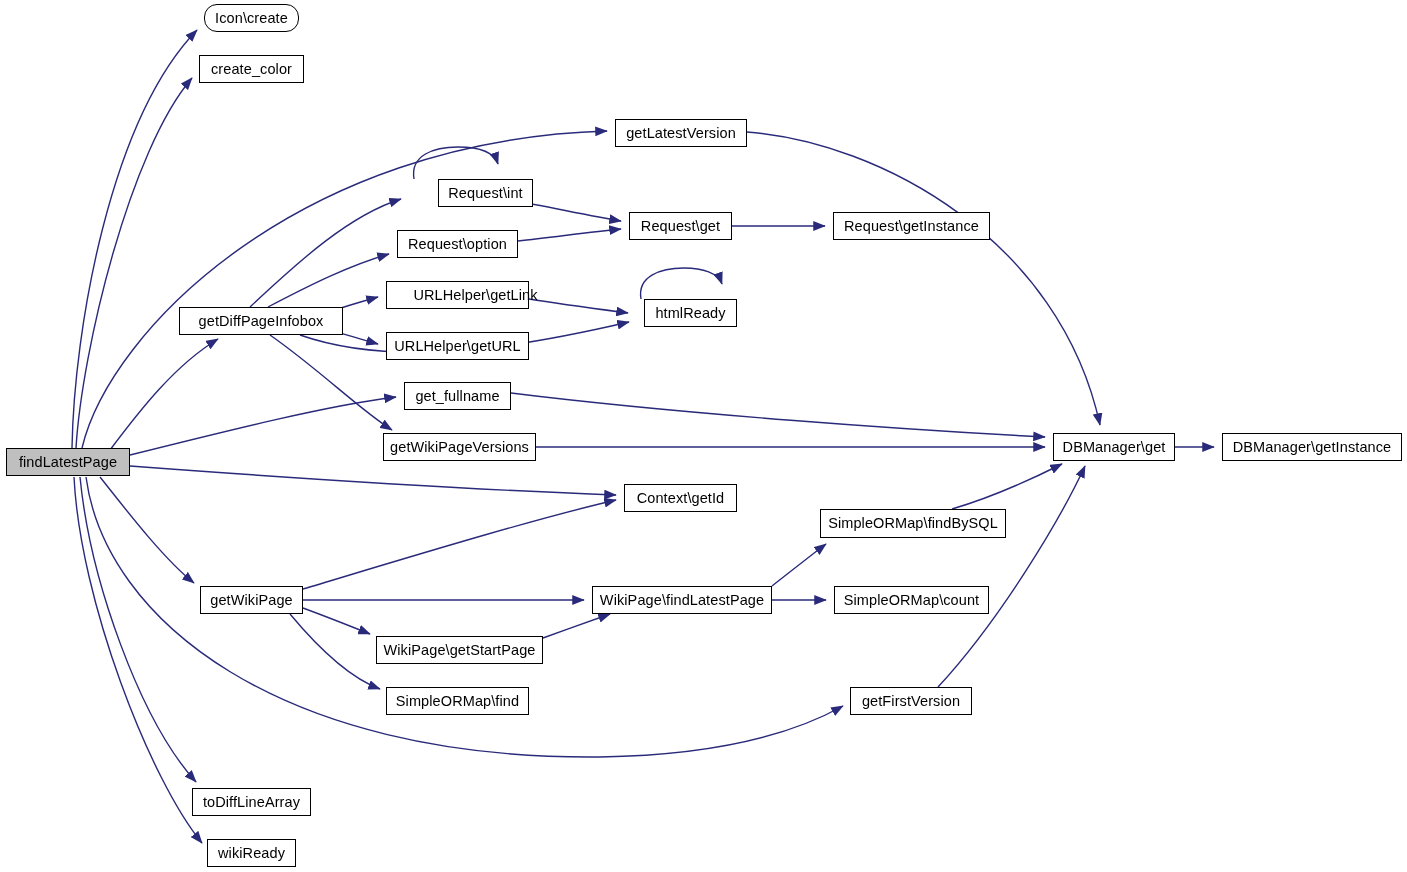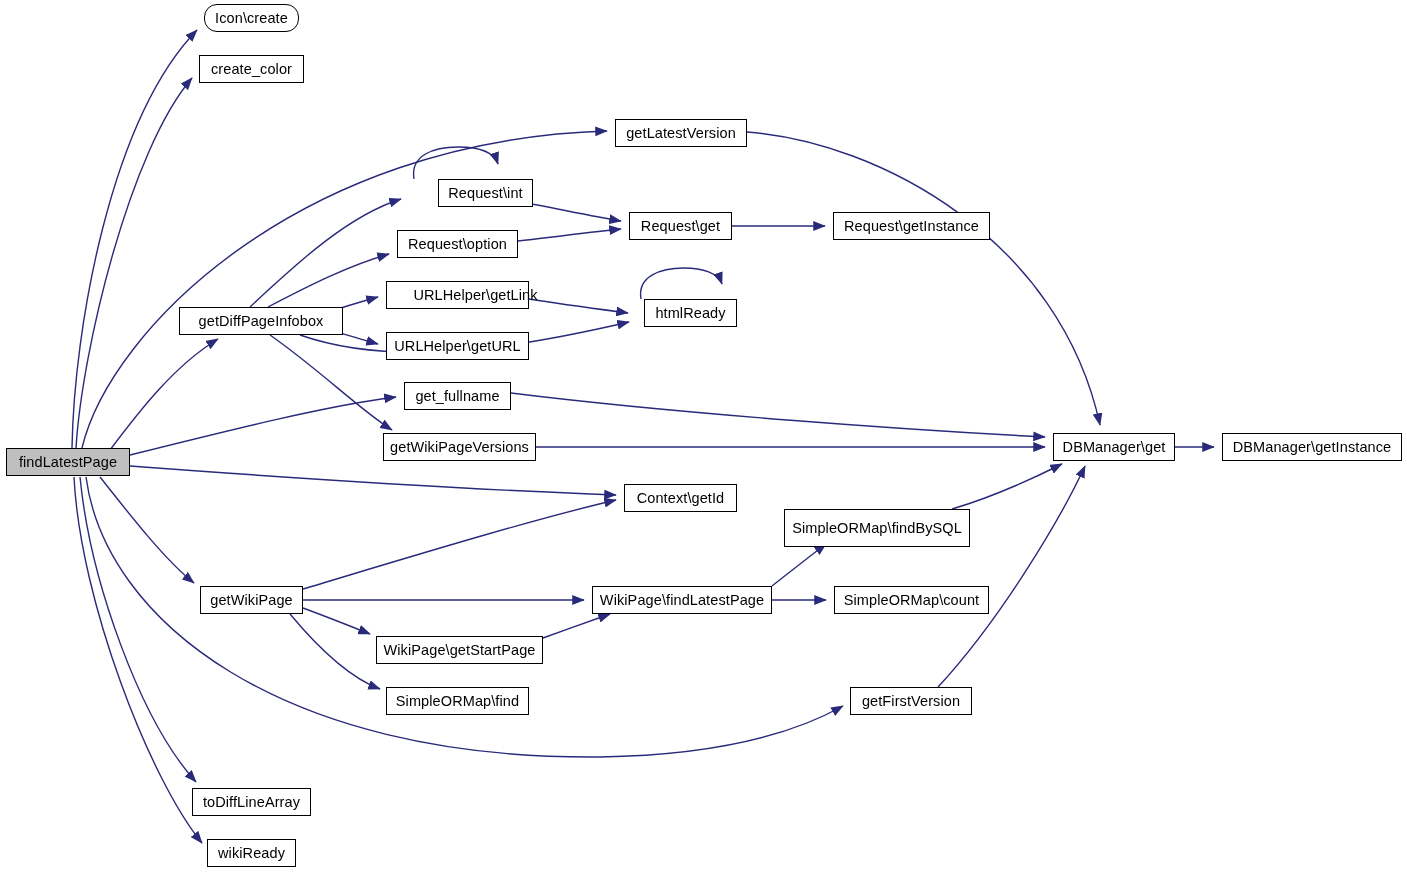--- a/index.html
+++ b/index.html
@@ -144,21 +144,21 @@
       </div>
       <div class="node" style="left: 1053px; top: 433px; width: 122px; height: 28px;">
         <span class="node-label">DBManager\get</span>
       </div>
       <div class="node" style="left: 1222px; top: 433px; width: 180px; height: 28px;">
         <span class="node-label">DBManager\getInstance</span>
       </div>
       <div class="node" style="left: 624px; top: 484px; width: 113px; height: 28px;">
         <span class="node-label">Context\getId</span>
       </div>
-      <div class="node" style="left: 784px; top: 509px; width: 186px; height: 38px; text-align: right;">
+      <div class="node" style="left: 820px; top: 509px; width: 186px; height: 29px; text-align: right;">
         <span class="node-label">SimpleORMap\findBySQL</span>
       </div>
       <div class="node" style="left: 200px; top: 586px; width: 103px; height: 28px;">
         <span class="node-label">getWikiPage</span>
       </div>
       <div class="node" style="left: 592px; top: 586px; width: 180px; height: 28px;">
         <span class="node-label">WikiPage\findLatestPage</span>
       </div>
       <div class="node" style="left: 834px; top: 586px; width: 155px; height: 28px;">
         <span class="node-label">SimpleORMap\count</span>

